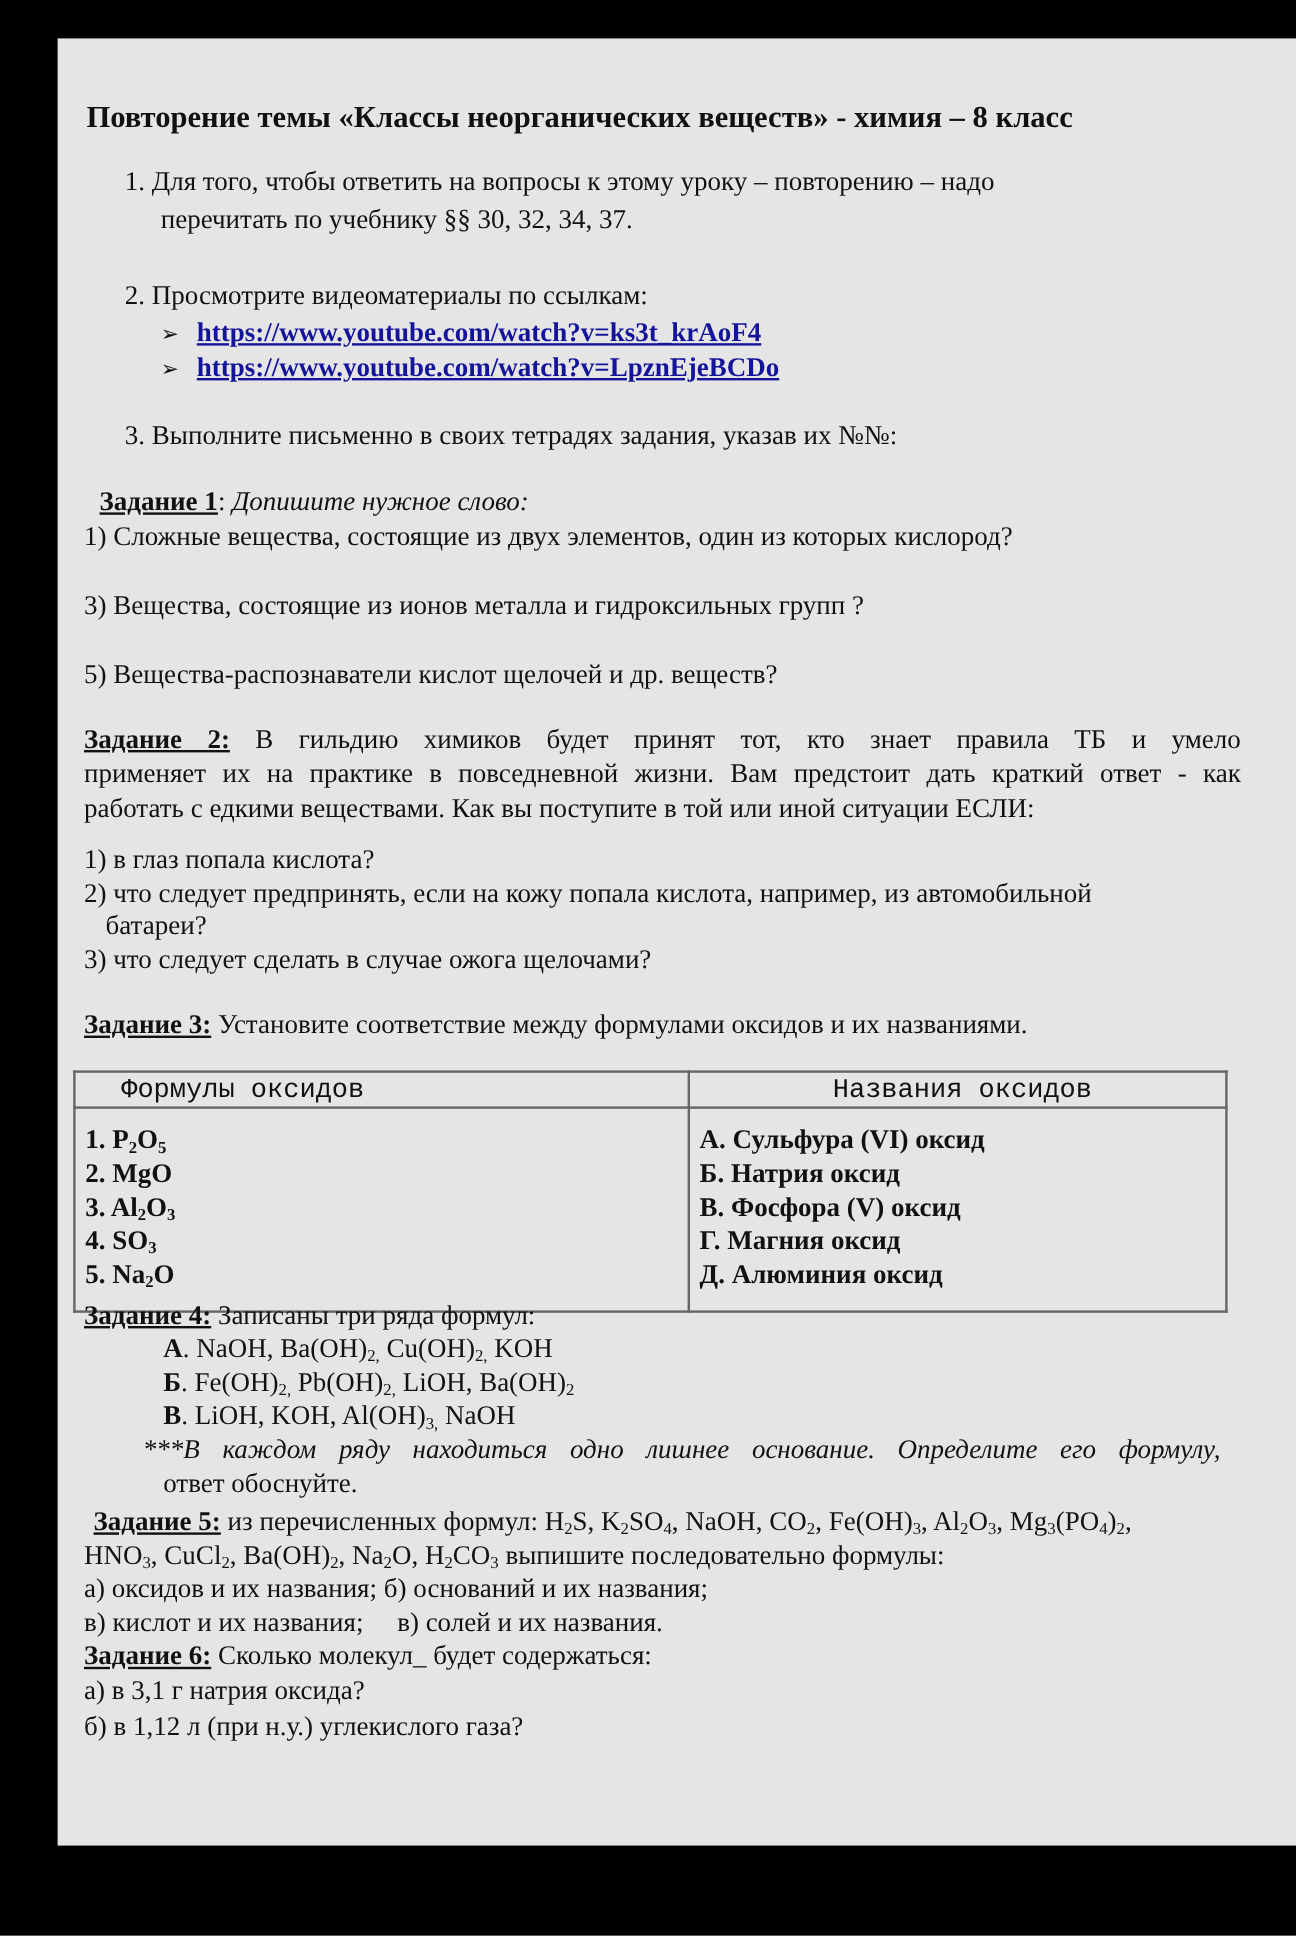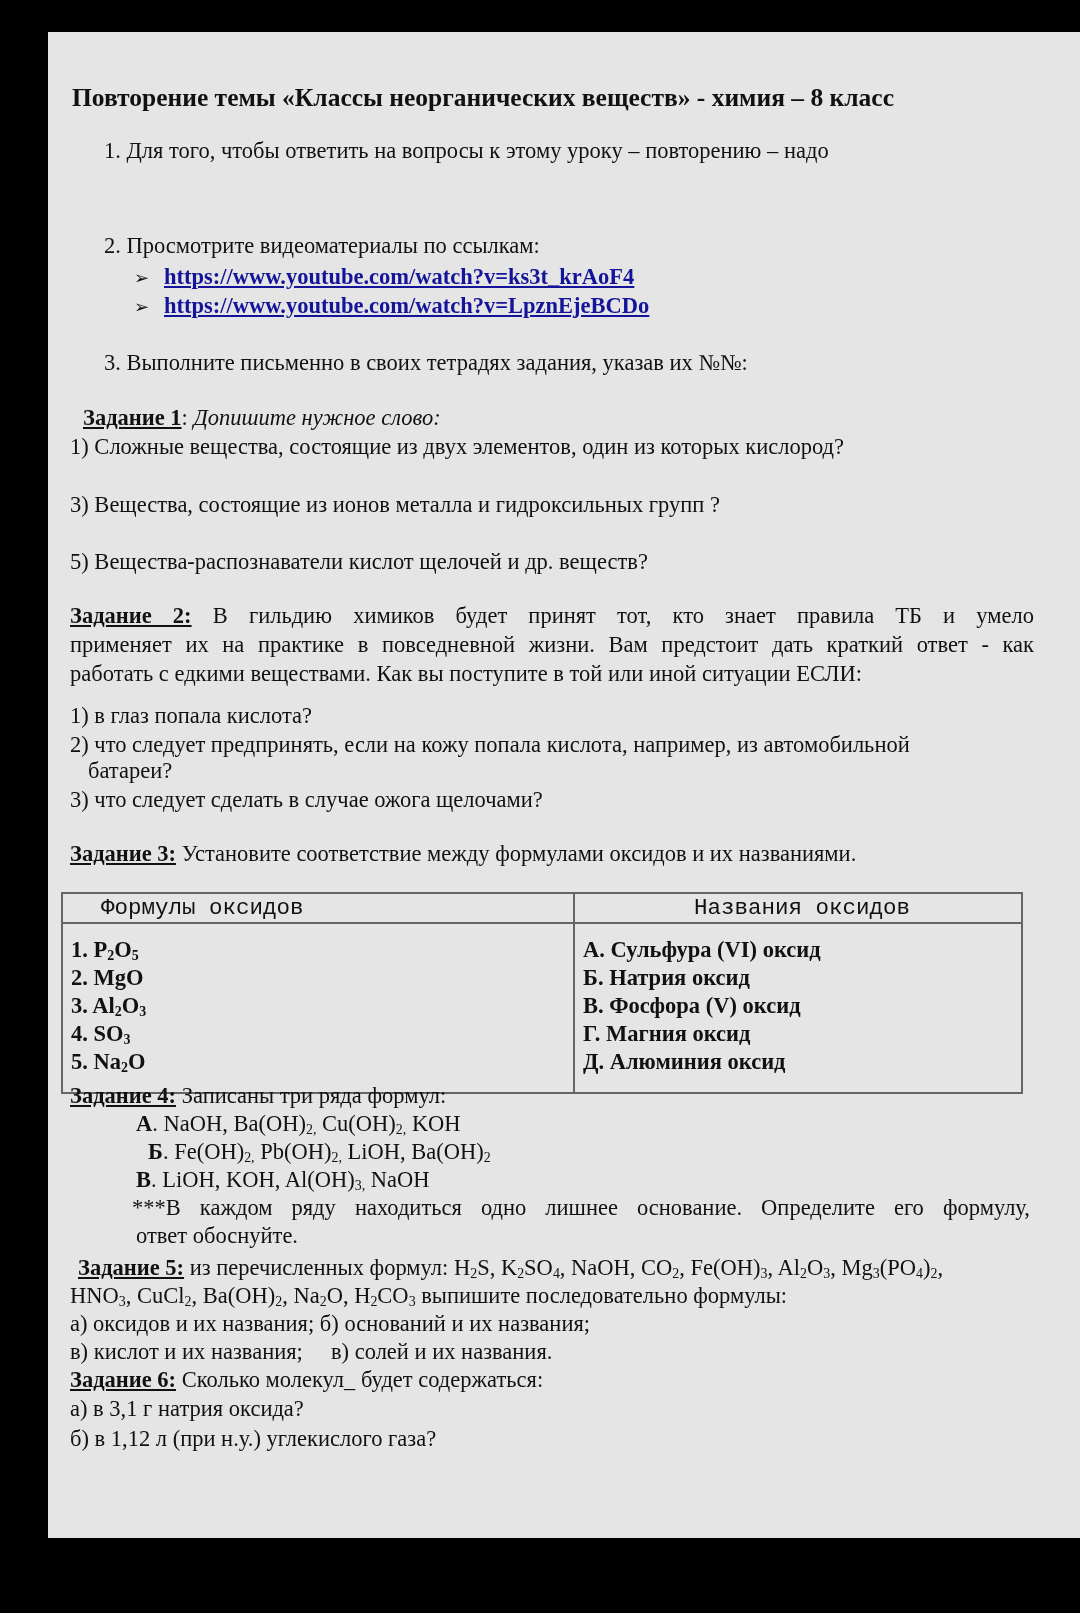--- a/index.html
+++ b/index.html
@@ -32,20 +32,21 @@
   table.ox .row { line-height: 28px; height: 28px; }
 </style>
 </head>
 <body>
 
 <div class="page">
 
   <div class="abs title">Повторение темы «Классы неорганических веществ» - химия – 8 класс</div>
 
   <div class="abs t" style="left:56px; top:105px;">1.  Для  того, чтобы ответить на вопросы к этому уроку – повторению – надо</div>
+  <div class="abs t" style="left:86px; top:137px;">перечитать по учебнику §§ 30, 32, 34, 37.</div>
 
   <div class="abs t" style="left:56px; top:200px;">2.  Просмотрите видеоматериалы по ссылкам:</div>
   <div class="abs t" style="left:86px; top:231px;">
     <span class="bullet">➢</span><a class="link">https://www.youtube.com/watch?v=ks3t_krAoF4</a>
   </div>
   <div class="abs t" style="left:86px; top:260px;">
     <span class="bullet">➢</span><a class="link">https://www.youtube.com/watch?v=LpznEjeBCDo</a>
   </div>
 
   <div class="abs t" style="left:56px; top:317px;">3.  Выполните письменно в своих тетрадях задания, указав их №№:</div>
@@ -94,23 +95,23 @@
         <div class="row">Д. Алюминия оксид</div>
       </td>
     </tr>
   </tbody>
     </table>
 
   <div class="abs t" style="left:22px; top:1050px;">
     <span class="u">Задание 4:</span><span> Записаны три ряда формул:</span>
   </div>
   <div class="abs t" style="left:88px; top:1078px;"><span class="b">А</span><span>. NaOH, Ba(OH)<sub>2,</sub> Cu(OH)<sub>2,</sub> KOH</span></div>
-  <div class="abs t" style="left:100px; top:1106px;"><span class="b">Б</span><span>.  Fe(OH)<sub>2,</sub> Pb(OH)<sub>2,</sub> LiOH, Ba(OH)<sub>2</sub></span></div>
+  <div class="abs t" style="left:88px; top:1106px;"><span class="b">Б</span><span>.  Fe(OH)<sub>2,</sub> Pb(OH)<sub>2,</sub> LiOH, Ba(OH)<sub>2</sub></span></div>
   <div class="abs t" style="left:88px; top:1134px;"><span class="b">В</span><span>.  LiOH, KOH, Al(OH)<sub>3,</sub> NaOH</span></div>
-  <div class="abs t" style="left:84px; top:1162px;">
+  <div class="abs t" style="left:71px; top:1162px;font-style:italic;">
       <span class="jline" style="width:898px">***В каждом ряду находиться одно лишнее основание. Определите его формулу,</span>
     </div>
   <div class="abs t" style="left:88px; top:1190px;">ответ обоснуйте.</div>
 
   <div class="abs t" style="left:30px; top:1222px;">
     <span class="u">Задание 5:</span><span> из перечисленных формул: H<sub>2</sub>S, K<sub>2</sub>SO<sub>4</sub>, NaOH, CO<sub>2</sub>, Fe(OH)<sub>3</sub>, Al<sub>2</sub>O<sub>3</sub>, Mg<sub>3</sub>(PO<sub>4</sub>)<sub>2</sub>,</span>
   </div>
   <div class="abs t" style="left:22px; top:1250px;">HNO<sub>3</sub>, CuCl<sub>2</sub>, Ba(OH)<sub>2</sub>, Na<sub>2</sub>O, H<sub>2</sub>CO<sub>3</sub> выпишите последовательно формулы:</div>
   <div class="abs t" style="left:22px; top:1278px;">а) оксидов и их названия;   б) оснований и их названия;</div>
   <div class="abs t" style="left:22px; top:1306px; white-space:pre;">в) кислот и их названия;     в) солей и их названия.</div>

